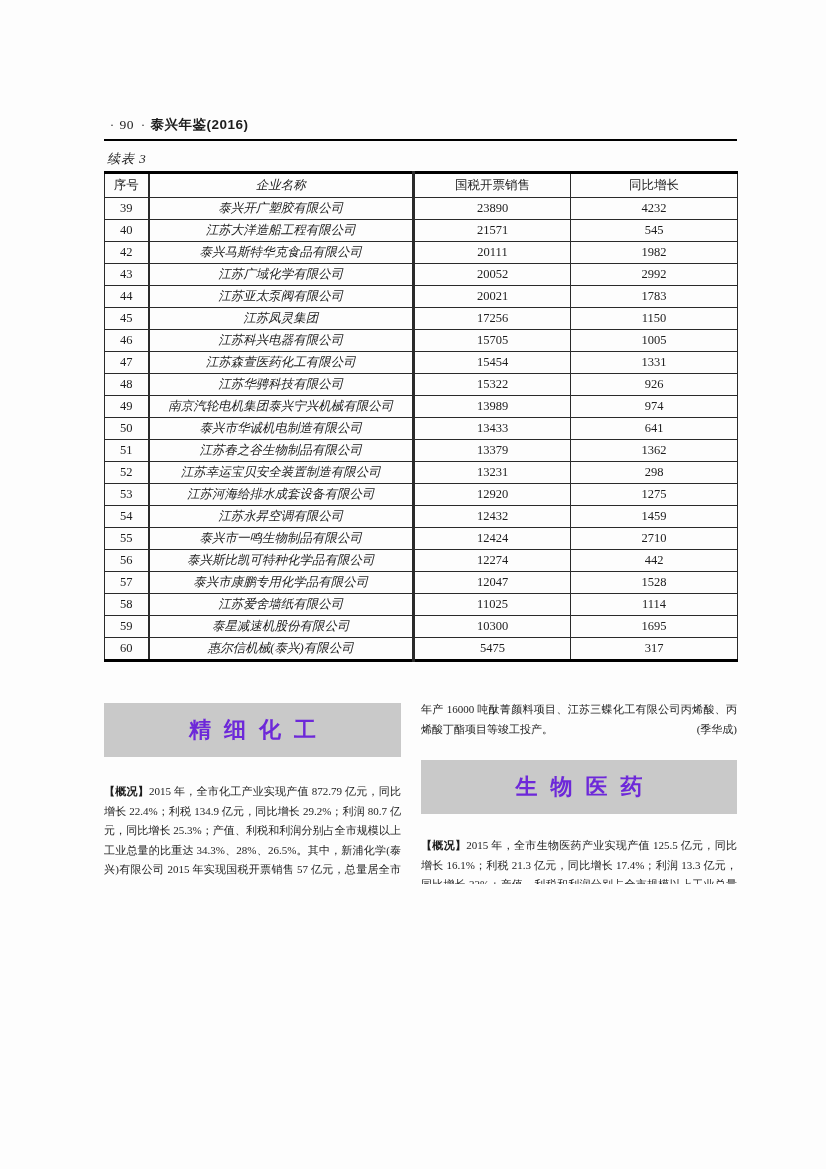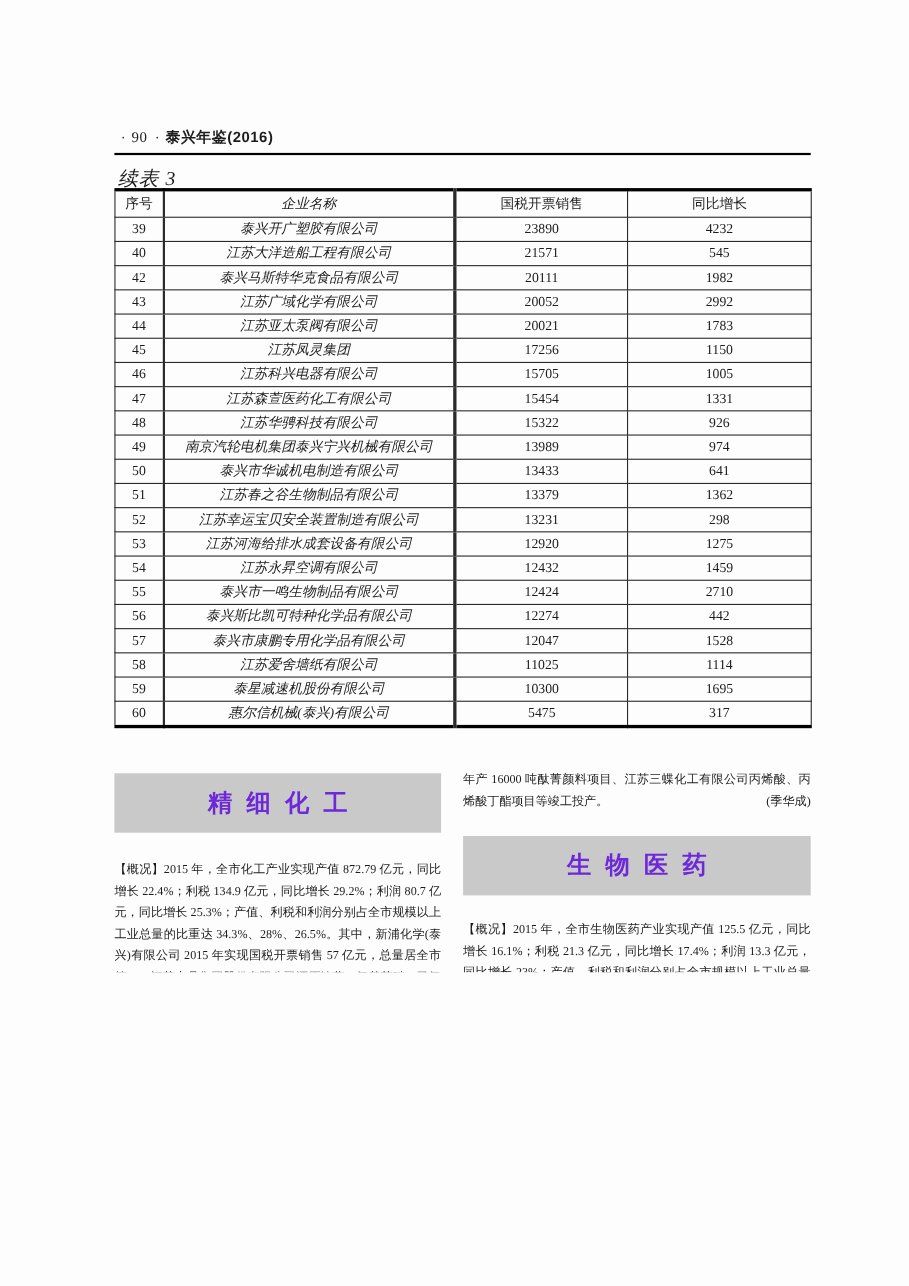--- a/index.html
+++ b/index.html
@@ -36,21 +36,21 @@
     left: 104px; top: 139px;
     width: 633px; height: 2px;
     background: #000;
   }
 
   
   .table-caption {
     position: absolute;
     left: 107px; top: 150px;
     font-style: italic;
-    font-size: 18px;
+    font-size: 13px;
     letter-spacing: 1px;
   }
 
   
   table.revenue-table {
     position: absolute;
     left: 104px; top: 171px;
     width: 633px;
     border-collapse: collapse;
     table-layout: fixed;
@@ -100,21 +100,21 @@
     text-indent: 13px;
     color: #6d28d9;
   }
   .para {
     margin: 0;
     font-size: 11px;
     line-height: 19.6px;
     text-align: justify;
     text-align-last: left;
   }
-  .overview-label { font-weight: normal; margin-top: 21px; }
+  .overview-label { font-weight: bold; margin-top: 21px; }
   .col-left .para.overview { margin-top: 25px; }
   .col-right .section-box { margin-top: 21px; }
   .col-right .para.overview { margin-top: 22px; }
   .signature { float: right; }
 </style>
 </head>
 <body>
 
 <div class="page">
 

